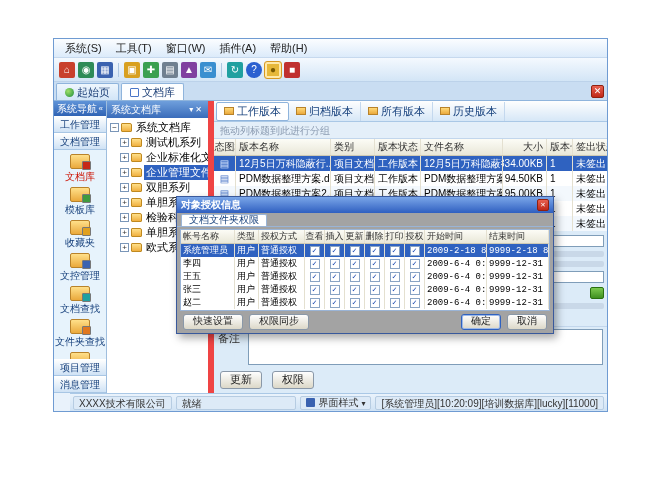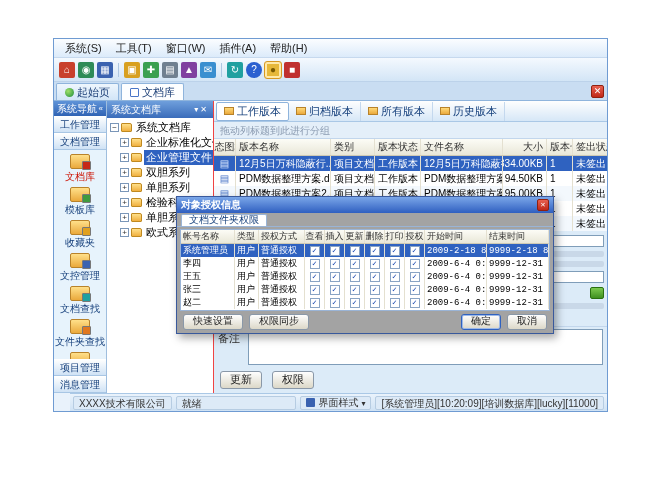--- a/index.html
+++ b/index.html
@@ -52,21 +52,21 @@
   .sb-items{flex:1;overflow:hidden;padding-top:4px;display:flex;flex-direction:column;gap:3px;align-items:center;}
   .sb-item{display:flex;flex-direction:column;align-items:center;gap:1px;font-size:10px;color:#16407c;white-space:nowrap;}
   .sb-ico{width:20px;height:15px;border-radius:2px;position:relative;flex:none;
     background:linear-gradient(#ffe08a,#eaa93c);border:1px solid #b8822a;}
   .sb-ico i{position:absolute;right:-2px;bottom:-2px;width:9px;height:9px;border:1px solid #777;border-radius:1px;}
   .a0{background:#c62817}.a1{background:#3f9a3f}.a2{background:#e0a020}.a3{background:#3a62b0}
   .a4{background:#20a0a0}.a5{background:#e07820}
   .sb-item.sel .sb-label{color:#cc1100;}
 
   
-  .treepanel{width:107px;background:#fff;border-right:1px solid #ef4444;display:flex;flex-direction:column;flex:none;}
+  .treepanel{width:107px;background:#fff;border-right:6px solid #ef4444;display:flex;flex-direction:column;flex:none;}
   .tp-header{height:17px;background:linear-gradient(#6f9fdc,#3a6cba);color:#fff;padding:2px 4px;font-size:10px;
     display:flex;justify-content:space-between;align-items:center;}
   .tp-header .mini{font-size:8px;letter-spacing:2px;}
   .tp-col{height:15px;background:linear-gradient(#fbfbf4,#e6e4d4);border-bottom:1px solid #cfcab4;
     padding:1px 4px;font-size:10px;color:#444;}
   .tree{flex:1;padding-top:2px;font-size:11px;overflow:hidden;}
   .tnode{height:15px;display:flex;align-items:center;gap:2px;padding-left:3px;white-space:nowrap;}
   .tnode.child{padding-left:13px;}
   .expander{width:9px;height:9px;border:1px solid #7a96b8;background:#fff;font-size:8px;line-height:7px;
     text-align:center;color:#333;flex:none;}
@@ -263,20 +263,25 @@
       </div>
       <div class="tree">
         <div class="tnode">
           <span class="expander open"></span>
           <span class="folder"></span>
           <span class="tlabel">系统文档库</span>
         </div>
         <div class="tnode child">
           <span class="expander closed"></span>
           <span class="folder"></span>
+          <span class="tlabel">测试机系列</span>
+        </div>
+        <div class="tnode child">
+          <span class="expander closed"></span>
+          <span class="folder"></span>
           <span class="tlabel">企业标准化文件</span>
         </div>
         <div class="tnode child sel">
           <span class="expander closed"></span>
           <span class="folder"></span>
           <span class="tlabel">企业管理文件</span>
         </div>
         <div class="tnode child">
           <span class="expander closed"></span>
           <span class="folder"></span>

